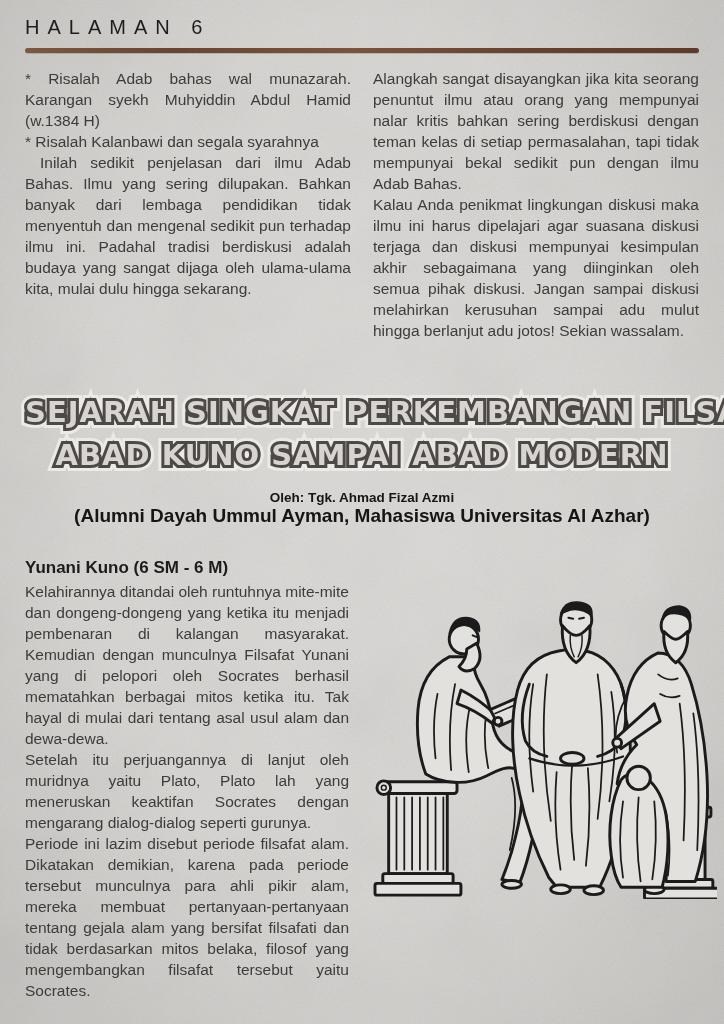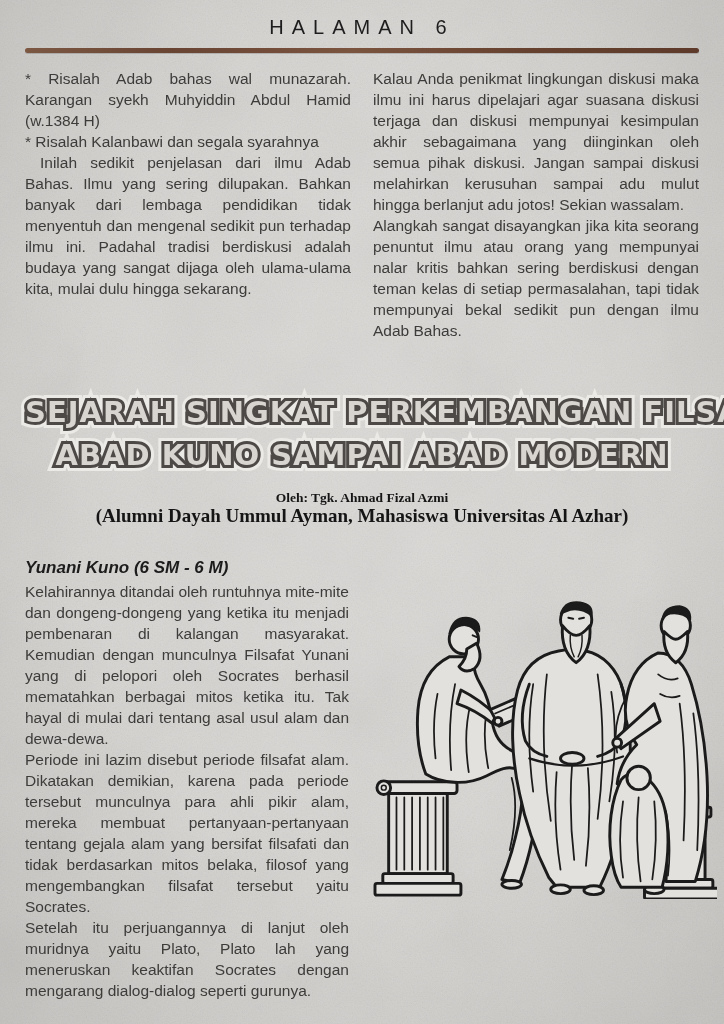--- a/index.html
+++ b/index.html
@@ -9,21 +9,21 @@
     background:#d7d5d2;
     overflow:hidden;
     font-family:"Liberation Sans",sans-serif;
     color:#3d3c3a;
   }
   .texture{position:absolute;inset:0;z-index:0;pointer-events:none;}
   .vignette{position:absolute;inset:0;z-index:1;pointer-events:none;
     background:radial-gradient(ellipse at 50% 45%, rgba(255,255,255,0.10) 0%, rgba(0,0,0,0) 55%, rgba(60,58,55,0.12) 100%);}
   .content{position:relative;z-index:2;padding:0 25px;}
 
-  .hdr{margin-top:16px;text-align:center;}
+  .hdr{margin-top:16px;text-align:left;}
   .hdr-label{
     font-size:20px;font-weight:500;letter-spacing:8px;color:#1d1d1d;
     padding-right:0px;
   }
   .rule{
     margin-top:9px;height:5px;border-radius:3px;
     background:linear-gradient(90deg,#7c5742 0%,#694433 22%,#7b543f 48%,#66412f 75%,#5d3a2a 100%);
     box-shadow:0 1px 0 rgba(0,0,0,0.15);
   }
 
@@ -38,26 +38,26 @@
   .bubble-layer{
     position:absolute;left:0;right:0;top:0;
     font-family:"DejaVu Sans",sans-serif;
     font-weight:900;font-size:29px;line-height:43px;letter-spacing:1px;
     white-space:nowrap;text-align:center;
   }
   .bl-white{-webkit-text-stroke:12px #eceae6;color:#eceae6;text-shadow:2px 3px 2px rgba(90,88,85,0.45);}
   .bl-dark{-webkit-text-stroke:6px #4c4946;color:#4c4946;}
   .bl-fill{color:#d8d5d1;}
 
-  .byline-block{margin-top:12px;text-align:center;color:#151515;font-family:Liberation Serif, serif;}
+  .byline-block{margin-top:12px;text-align:center;color:#151515;}
   .byline{font-size:13.5px;font-weight:700;line-height:18px;margin:0;}
   .affiliation{font-size:19px;font-weight:700;line-height:18px;margin:0;}
 
   .section{margin-top:32px;}
-  .sec-heading{font-size:17px;font-weight:700;color:#1c1c1c;margin:0 0 3px 0;font-style:italic;}
+  .sec-heading{font-size:17px;font-weight:700;color:#1c1c1c;margin:0 0 3px 0;}
   .illus-wrap{margin-top:10px;margin-right:-18px;margin-left:-6px;}
   .illus{display:block;}
 </style>
 </head>
 <body>
 
 <div class="page">
 
   <svg class="texture" width="724" height="1024" xmlns="http://www.w3.org/2000/svg">
     <filter id="grain">
@@ -80,22 +80,22 @@
     </div>
     <div class="rule"></div>
 
     <div class="cols">
       <div class="body-text">
         <p class="bullet">* Risalah Adab bahas wal munazarah. Karangan syekh Muhyiddin Abdul Hamid (w.1384 H)</p>
         <p class="bullet">* Risalah Kalanbawi dan segala syarahnya</p>
         <p class="intro-close">Inilah sedikit penjelasan dari ilmu Adab Bahas. Ilmu yang sering dilupakan. Bahkan banyak dari lembaga pendidikan tidak menyentuh dan mengenal sedikit pun terhadap ilmu ini. Padahal tradisi berdiskusi adalah budaya yang sangat dijaga oleh ulama-ulama kita, mulai dulu hingga sekarang.</p>
       </div>
       <div class="body-text">
+        <p>Alangkah sangat disayangkan jika kita seorang penuntut ilmu atau orang yang mempunyai nalar kritis bahkan sering berdiskusi dengan teman kelas di setiap permasalahan, tapi tidak mempunyai bekal sedikit pun dengan ilmu Adab Bahas.</p>
         <p>Kalau Anda penikmat lingkungan diskusi maka ilmu ini harus dipelajari agar suasana diskusi terjaga dan diskusi mempunyai kesimpulan akhir sebagaimana yang diinginkan oleh semua pihak diskusi. Jangan sampai diskusi melahirkan kerusuhan sampai adu mulut hingga berlanjut adu jotos! Sekian wassalam.</p>
-        <p>Alangkah sangat disayangkan jika kita seorang penuntut ilmu atau orang yang mempunyai nalar kritis bahkan sering berdiskusi dengan teman kelas di setiap permasalahan, tapi tidak mempunyai bekal sedikit pun dengan ilmu Adab Bahas.</p>
       </div>
     </div>
 
     <div class="title-block">
       <div class="bubble-line">
         <span class="bubble-layer bl-white">SEJARAH SINGKAT PERKEMBANGAN FILSAFAT</span>
         <span class="bubble-layer bl-dark">SEJARAH SINGKAT PERKEMBANGAN FILSAFAT</span>
         <span class="bubble-layer bl-fill">SEJARAH SINGKAT PERKEMBANGAN FILSAFAT</span>
       </div>
       <div class="bubble-line">
@@ -107,22 +107,22 @@
 
     <div class="byline-block">
       <p class="byline">Oleh: Tgk. Ahmad Fizal Azmi</p>
       <p class="affiliation">(Alumni Dayah Ummul Ayman, Mahasiswa Universitas Al Azhar)</p>
     </div>
 
     <div class="cols section">
       <div class="body-text">
         <h3 class="sec-heading">Yunani Kuno (6 SM - 6 M)</h3>
         <p>Kelahirannya ditandai oleh runtuhnya mite-mite dan dongeng-dongeng yang ketika itu menjadi pembenaran di kalangan masyarakat. Kemudian dengan munculnya Filsafat Yunani yang di pelopori oleh Socrates berhasil mematahkan berbagai mitos ketika itu. Tak hayal di mulai dari tentang asal usul alam dan dewa-dewa.</p>
+        <p>Setelah itu perjuangannya di lanjut oleh muridnya yaitu Plato, Plato lah yang meneruskan keaktifan Socrates dengan mengarang dialog-dialog seperti gurunya.</p>
         <p>Periode ini lazim disebut periode filsafat alam. Dikatakan demikian, karena pada periode tersebut munculnya para ahli pikir alam, mereka membuat pertanyaan-pertanyaan tentang gejala alam yang bersifat filsafati dan tidak berdasarkan mitos belaka, filosof yang mengembangkan filsafat tersebut yaitu Socrates.</p>
-        <p>Setelah itu perjuangannya di lanjut oleh muridnya yaitu Plato, Plato lah yang meneruskan keaktifan Socrates dengan mengarang dialog-dialog seperti gurunya.</p>
       </div>
       <div class="body-text">
 
         <div class="illus-wrap">
           <svg class="illus" width="352" height="332" viewBox="0 0 360 340" xmlns="http://www.w3.org/2000/svg">
             <g fill="#e3e1dd" stroke="#1b1b1b" stroke-width="3" stroke-linejoin="round" stroke-linecap="round">
 
               <rect x="14" y="220" width="80" height="12" rx="3"></rect>
               <circle cx="19" cy="226" r="7"></circle>
               <circle cx="19" cy="226" r="2.5" fill="none" stroke-width="1.5"></circle>

